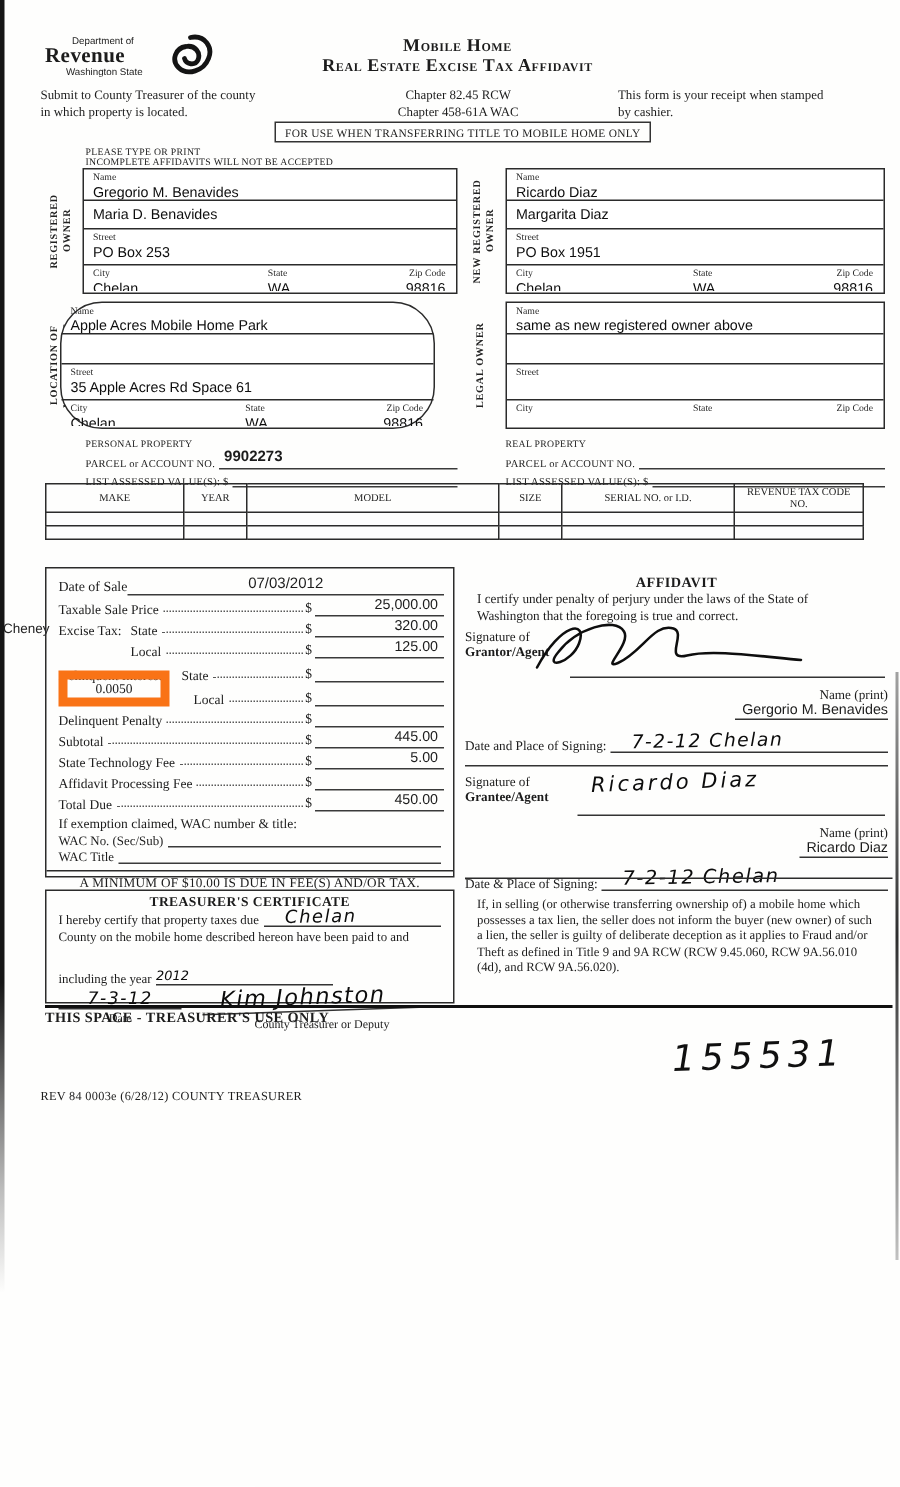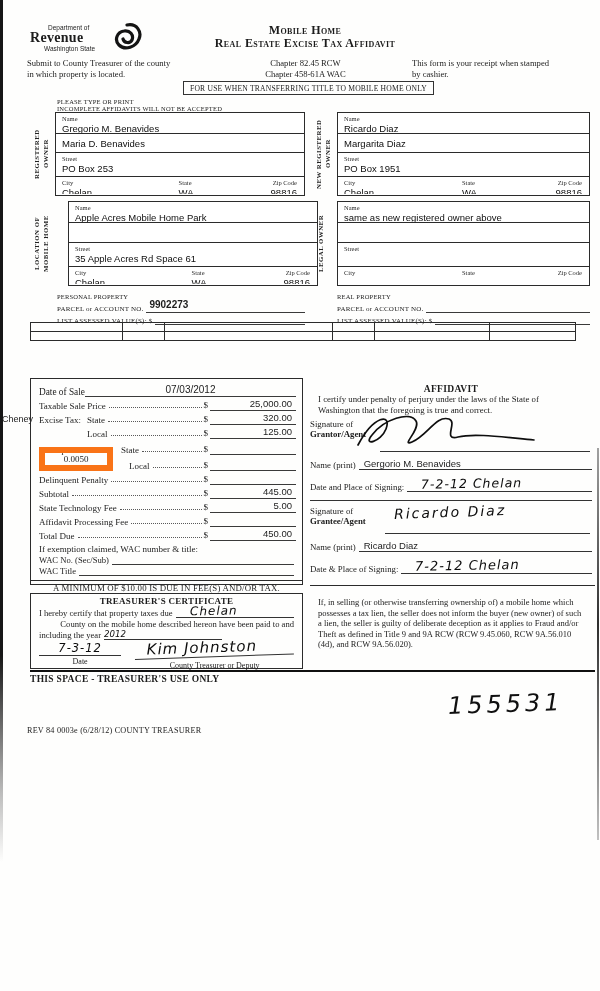--- a/index.html
+++ b/index.html
@@ -85,21 +85,21 @@
 
   
   .aff { position:absolute; left:310px; top:384px; width:282px; }
   .aff .t { text-align:center; font-weight:bold; font-size:9.5px; letter-spacing:.3px; }
   .aff .cert { font-size:8.8px; line-height:11px; margin-left:8px; }
   .sigzone { position:relative; margin-top:3px; height:36px; }
   .sigzone .l1 { font-size:8.8px; }
   .sigzone .l2 { font-size:8.8px; font-weight:bold; }
   .sigzone .line { position:absolute; left:70px; right:2px; bottom:3px; border-bottom:1px solid #333; }
   .sigzone svg { position:absolute; left:42px; top:-12px; }
-  .nrow { display:flex; align-items:flex-end; margin-top:3px; font-size:8.8px; }
+  .nrow { display:flex; align-items:flex-end; margin-top:3px; font-size:8.8px;flex-direction:column; }
   .nline { flex:1; border-bottom:1px solid #333; margin-left:3px; }
   .nline .v { font-family:"Liberation Sans",sans-serif; font-size:9.5px; padding-left:5px; }
   .drow { display:flex; align-items:flex-end; margin-top:6px; font-size:8.8px; }
   .dline { flex:1; border-bottom:1px solid #333; margin-left:3px; }
   .dline .hand { font-size:12.5px; padding-left:14px; letter-spacing:1px; display:inline-block; transform:rotate(-1deg); }
   .divider { border-top:1px solid #333; margin-top:8px; }
   .gsig { position:relative; margin-top:5px; height:31px; }
   .gsig .line { position:absolute; left:75px; right:2px; bottom:3px; border-bottom:1px solid #333; }
   .gsig .hand { position:absolute; left:84px; top:-2px; font-size:14px; letter-spacing:2px; transform:rotate(-2deg); }
 
@@ -232,21 +232,21 @@
           <div class="flab">State</div>
           <div class="fval">WA</div>
         </div>
       <div class="c-zip">
           <div class="flab rt">Zip Code</div>
           <div class="fval rt">98816</div>
         </div>
     </div>
   </div>
 
-  <div class="obox" style="left:68px;top:201px;width:250px;height:85px;">
+  <div class="obox" style="left:40px;top:201px;width:250px;height:85px;border-radius:28px;">
     <div class="frow h21">
       <div class="flab">Name</div>
       <div class="fval">Apple Acres Mobile Home Park</div>
     </div>
     <div class="frow h20">
       <div class="fval pt4"></div>
     </div>
     <div class="frow h24">
       <div class="flab">Street</div>
       <div class="fval">35 Apple Acres Rd Space 61</div>
@@ -321,20 +321,28 @@
   <table class="vt">
     <colgroup>
         <col style="width:92px">
         <col style="width:42px">
         <col style="width:168px">
         <col style="width:42px">
         <col style="width:115px">
         <col style="width:86px">
       </colgroup>
     <tbody>
+        <tr>
+      <th>MAKE</th>
+      <th>YEAR</th>
+      <th>MODEL</th>
+      <th>SIZE</th>
+      <th>SERIAL NO. or I.D.</th>
+      <th>REVENUE TAX CODE NO.</th>
+    </tr>
     <tr class="r9">
       <td></td>
           <td></td>
           <td></td>
           <td></td>
           <td></td>
           <td></td>
     </tr>
     <tr class="r9">
       <td></td>
@@ -466,21 +474,21 @@
       <span class="dline"><span class="hand" style="font-size:13px;">7-2-12  Chelan</span></span>
     </div>
   </div>
 
   <div class="tbox">
     <div class="t">TREASURER'S CERTIFICATE</div>
     <div class="trow">
       <span>I hereby certify that property taxes due</span>
       <span class="tul"><span class="hand">Chelan</span></span>
     </div>
-    <div style="margin:1px 8px 0 8px;font-size:8.6px;line-height:10px;text-align:right;">County on the mobile home described hereon have been paid to and</div>
+    <div style="margin:1px 8px 16px 8px;font-size:8.6px;line-height:10px;">County on the mobile home described hereon have been paid to and</div>
     <div class="trow">
       <span>including the year</span>
       <span class="tul2"><span class="hand">2012</span></span>
     </div>
     <div class="sigline-grp">
       <div class="sg1">
         <div class="hv hand">7-3-12</div>
         <div class="slab">Date</div>
       </div>
       <div class="sg2">

